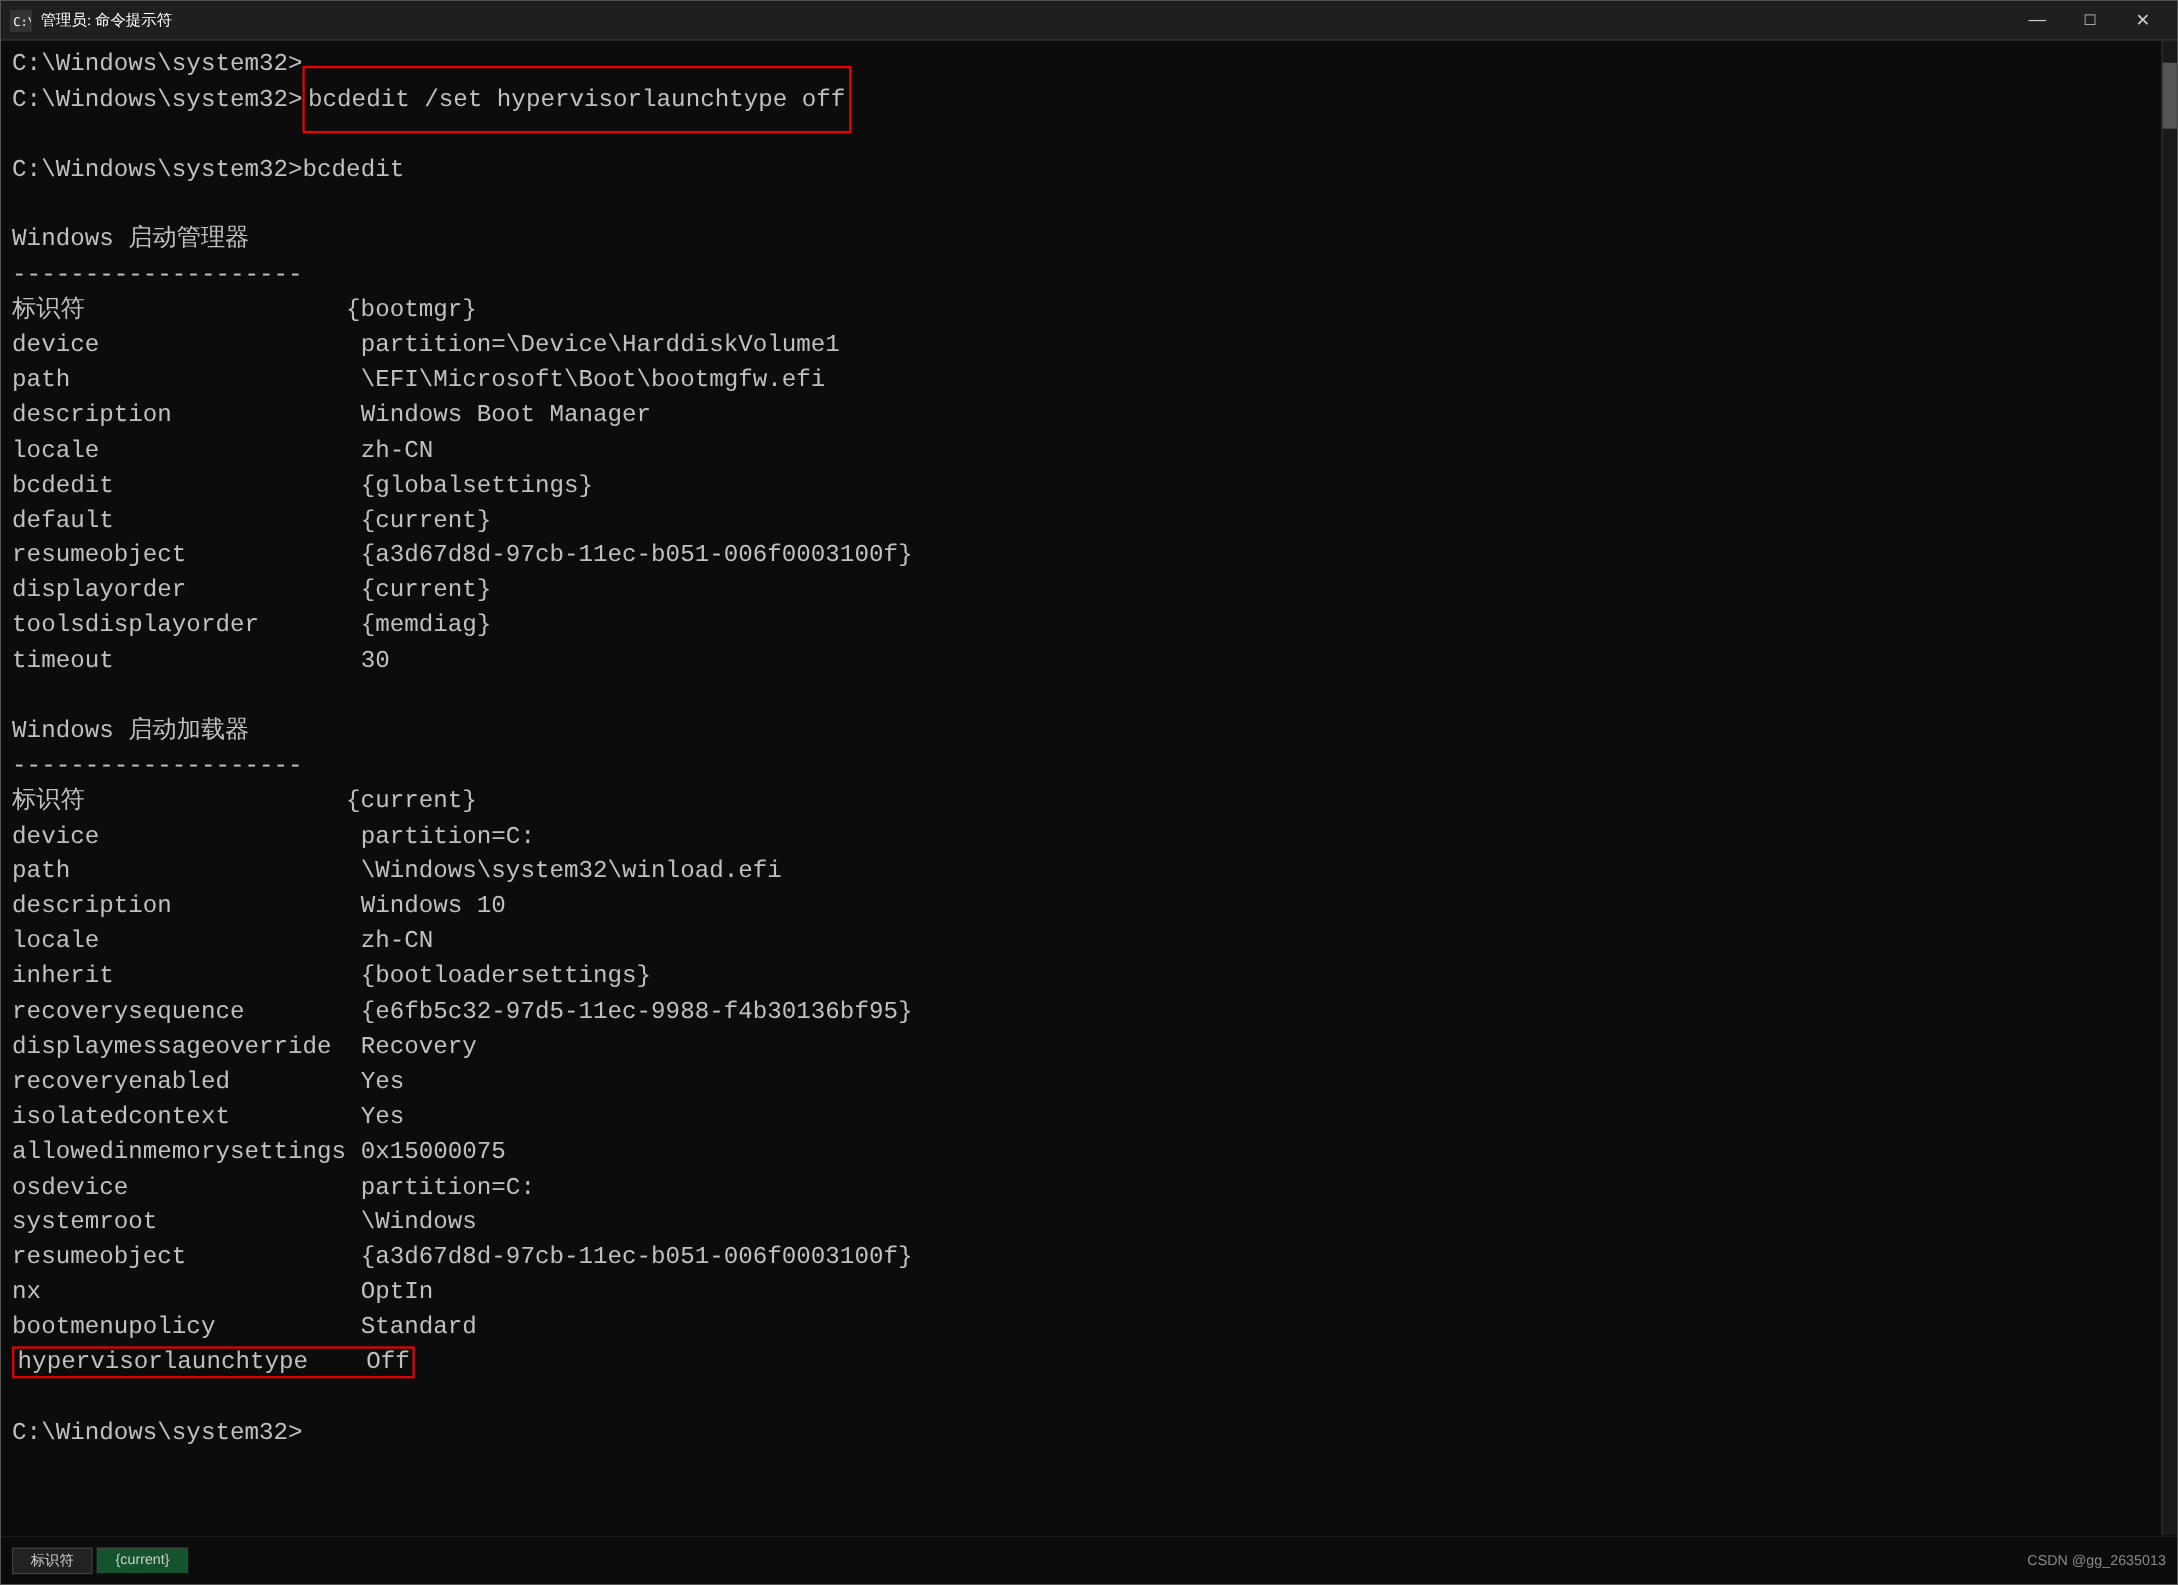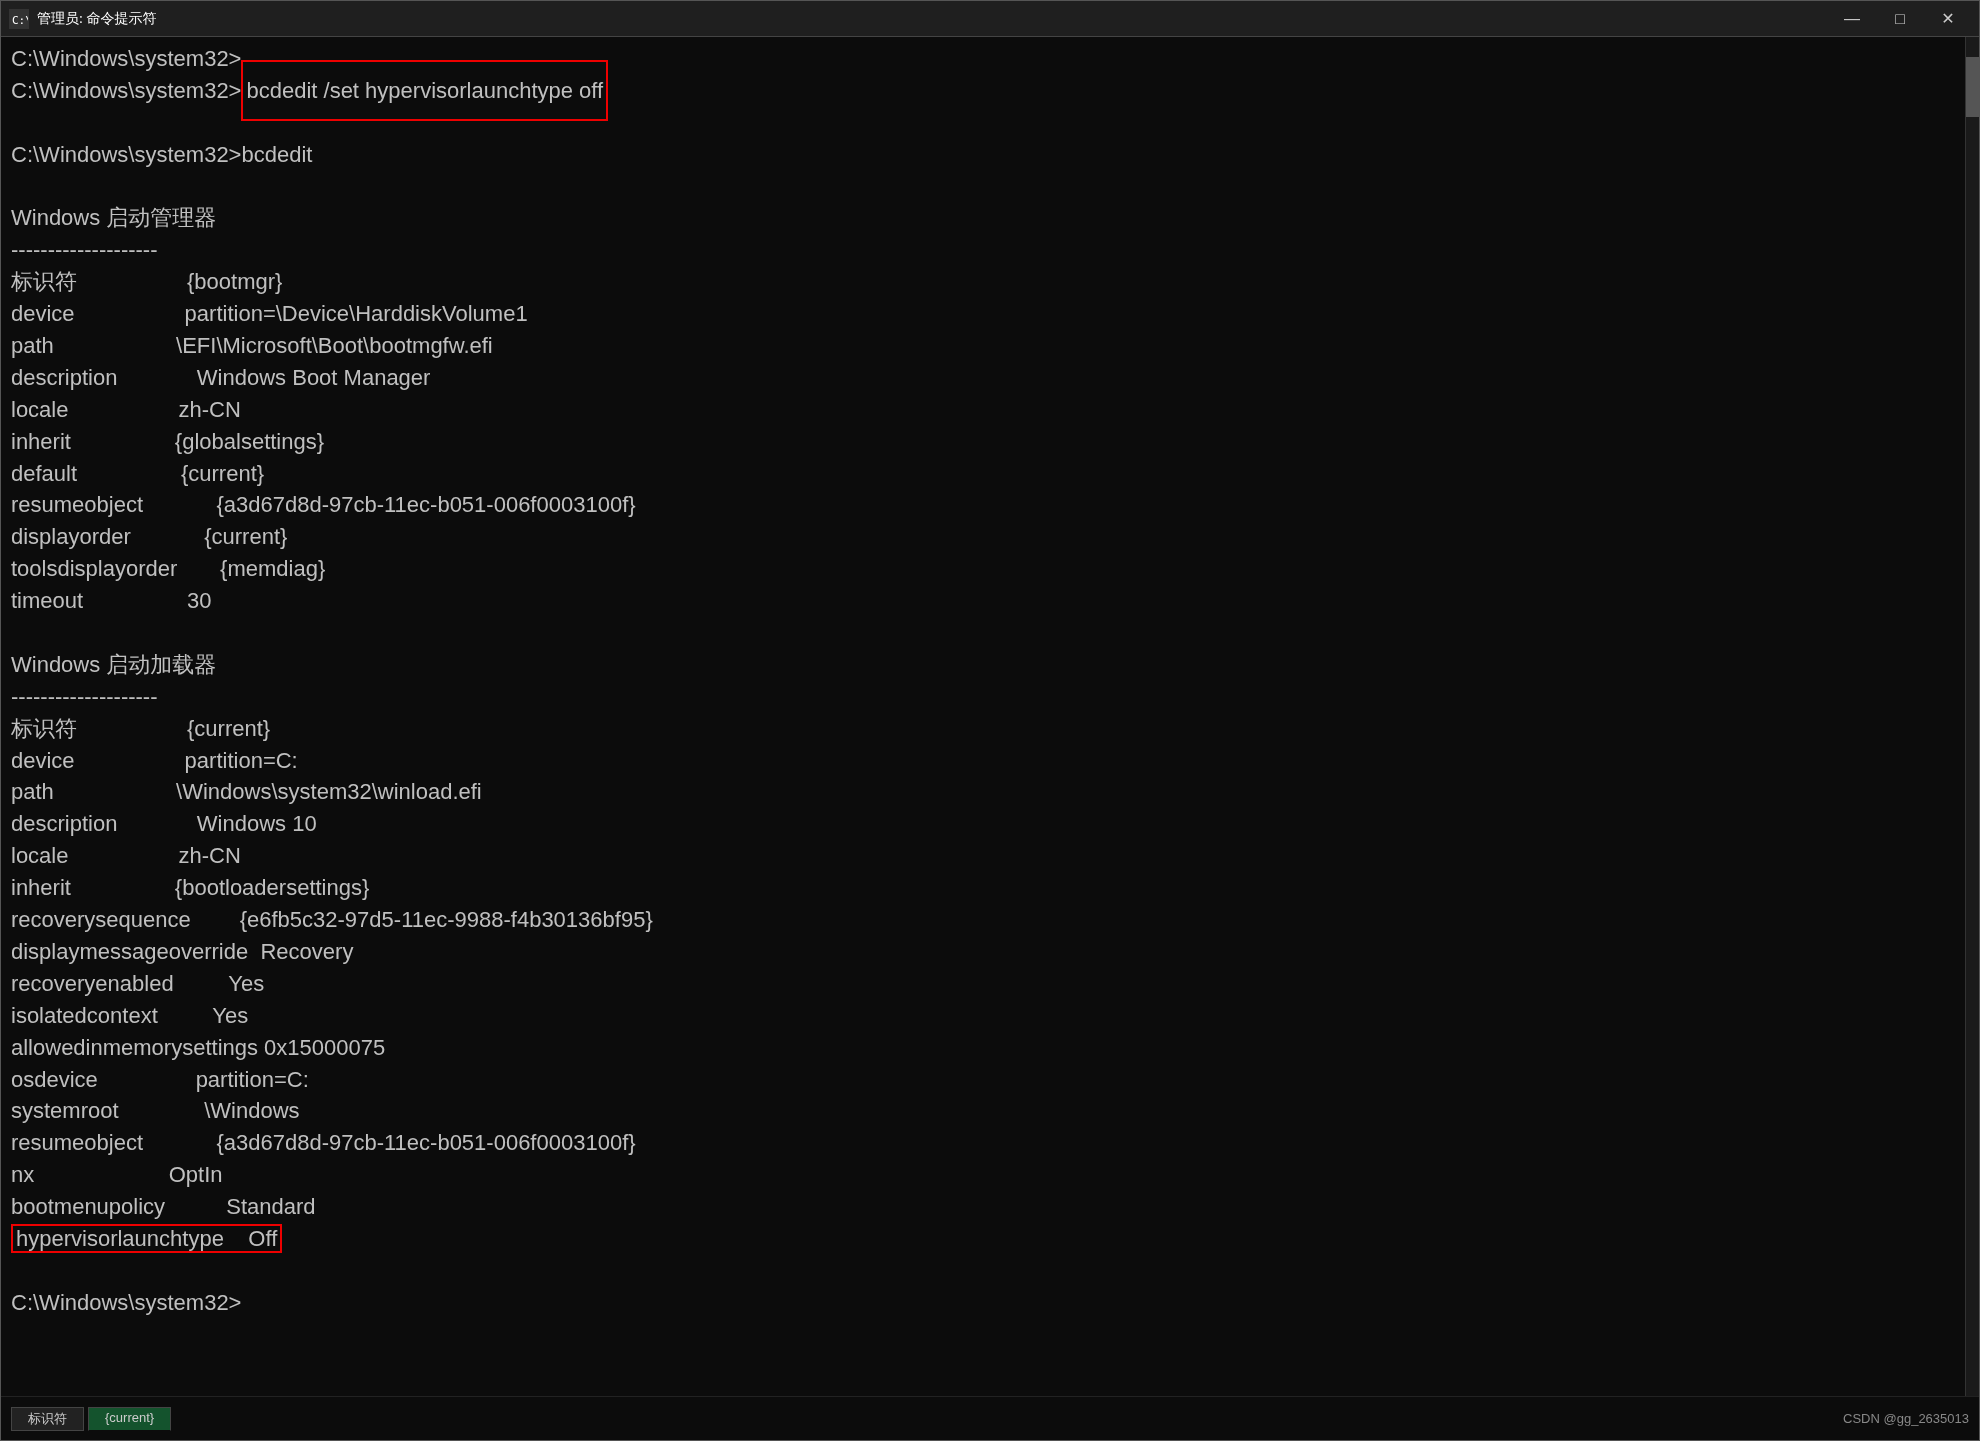--- a/index.html
+++ b/index.html
@@ -78,21 +78,21 @@
       padding: 6px 10px;
       overflow: hidden;
       position: relative;
     }
 
     .line {
       color: #c0c0c0;
       font-size: 22px;
       line-height: 1.45;
       white-space: pre;
-      font-family: Liberation Sans, sans-serif;
+      font-family: Liberation Mono, monospace;
     }
 
     .scrollbar-right {
       position: absolute;
       right: 0;
       top: 0;
       width: 14px;
       height: 100%;
       background: #1a1a1a;
       border-left: 1px solid #333;
@@ -184,21 +184,21 @@
     <div class="line">标识符                  {bootmgr}</div>
 
     <div class="line">device                  partition=\Device\HarddiskVolume1</div>
 
     <div class="line">path                    \EFI\Microsoft\Boot\bootmgfw.efi</div>
 
     <div class="line">description             Windows Boot Manager</div>
 
     <div class="line">locale                  zh-CN</div>
 
-    <div class="line">inherit                 {globalsettings}</div>
+    <div class="line">bcdedit                 {globalsettings}</div>
 
     <div class="line">default                 {current}</div>
 
     <div class="line">resumeobject            {a3d67d8d-97cb-11ec-b051-006f0003100f}</div>
 
     <div class="line">displayorder            {current}</div>
 
     <div class="line">toolsdisplayorder       {memdiag}</div>
 
     <div class="line">timeout                 30</div>

